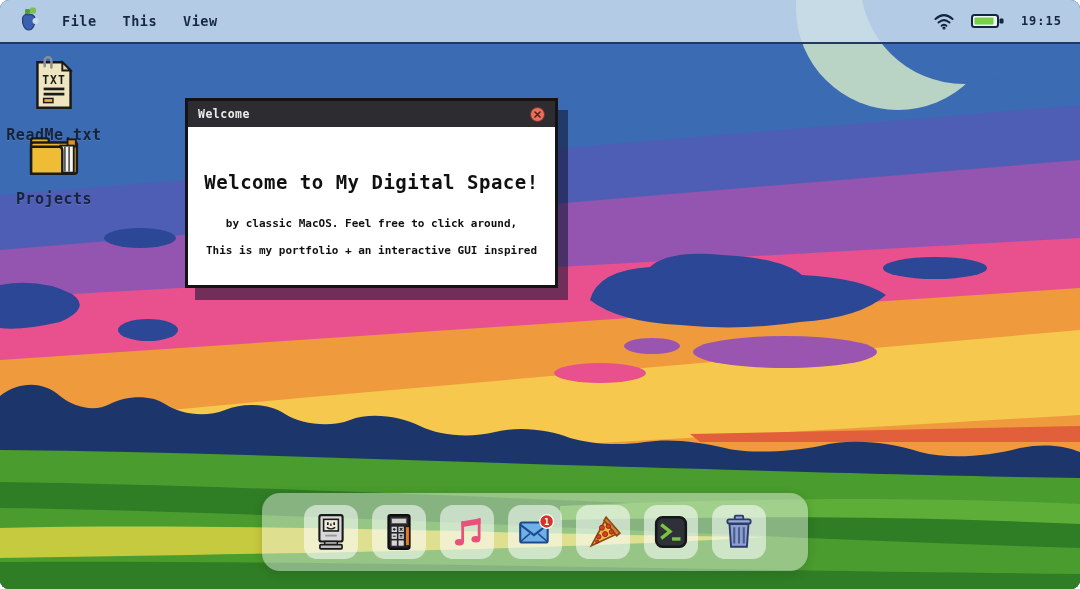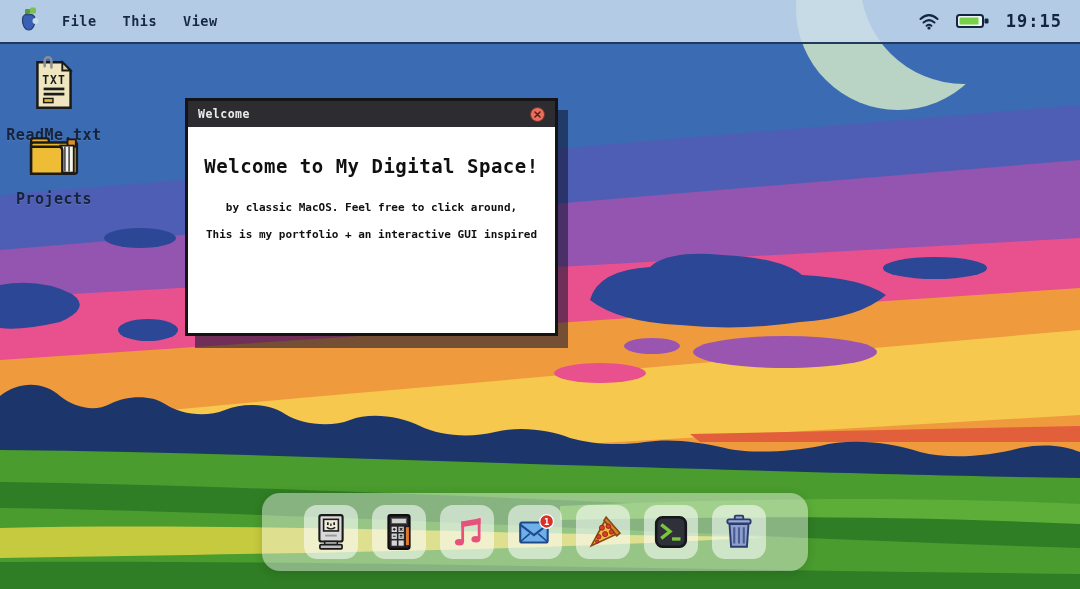--- a/index.html
+++ b/index.html
@@ -1,49 +1,49 @@
 <!DOCTYPE html>
 <html><head>
 <meta charset="utf-8">
 <style>
   html,body { margin:0; padding:0; }
   body { width:1080px; height:589px; overflow:hidden;
          font-family:"DejaVu Sans Mono","Liberation Mono",monospace; }
-  .desktop { position:relative; width:1080px; height:589px; background:#3b6bb2; overflow:hidden; }
+  .desktop { position:relative; width:1080px; height:589px; background:#3b6bb2; overflow:hidden;border-radius:9px; }
   .wallpaper { position:absolute; inset:0; z-index:0; }
 
   
   .menubar { position:absolute; top:0; left:0; right:0; height:44px; z-index:10;
              background:rgba(201,220,237,0.85); border-bottom:2px solid #20395c;
              display:flex; align-items:center; padding:0 16px; box-sizing:border-box; }
   .apple-logo { width:26px; height:28px; display:block; }
   .menu-items { display:flex; gap:26px; margin-left:20px; }
   .menu-item { font-weight:bold; font-size:13.5px; color:#152942; letter-spacing:0.5px; cursor:default; }
   .menubar-right { margin-left:auto; display:flex; align-items:center; gap:16px; padding-right:2px; }
-  .time { font-weight:bold; font-size:17px; color:#13263f; letter-spacing:1px; }
+  .time { font-weight:bold; font-size:12px; color:#13263f; letter-spacing:1px; }
 
   
   .desk-icon { position:absolute; width:84px; display:flex; flex-direction:column;
                align-items:center; gap:12px; z-index:2; cursor:default; }
   .desk-icon.readme { left:12px; top:56px; }
   .desk-icon.projects { left:12px; top:134px; }
   .desk-label { font-size:15px; font-weight:bold; color:#16233b; letter-spacing:0.5px;
                 text-shadow:0 1px 0 rgba(120,150,200,0.35); }
 
   
-  .window { position:absolute; left:185px; top:98px; width:373px; height:238px; z-index:5;
+  .window { position:absolute; left:185px; top:98px; width:373px; height:190px; z-index:5;
             border:3px solid #141417; background:#ffffff; box-sizing:border-box;
             box-shadow:10px 12px 0 rgba(14,19,44,0.55); }
   .titlebar { height:26px; background:#2d2d31; display:flex; align-items:center;
               padding:0 10px; box-sizing:border-box; }
   .window-title { color:#ececec; font-weight:bold; font-size:11.5px; letter-spacing:0.5px; }
   .close-btn { margin-left:auto; width:15px; height:15px; border-radius:50%;
                background:#e8705c; border:1px solid #75302a; box-sizing:border-box;
                display:flex; align-items:center; justify-content:center; cursor:pointer; }
-  .win-content { height:206px; text-align:center; color:#101010; padding:6px 12px 0;
+  .win-content { height:206px; text-align:center; color:#101010; padding:22px 12px 0;
                  box-sizing:border-box; }
   .heading { font-size:19px; font-weight:bold; margin:22px 0 18px; letter-spacing:0.5px; white-space:nowrap; }
   .body-line { font-size:11px; font-weight:bold; line-height:26.5px; white-space:nowrap; }
   .footer-line { font-size:11px; font-weight:bold; margin-top:12px; }
 
   
   .dock { position:absolute; left:262px; top:493px; width:546px; height:78px; z-index:6;
           background:rgba(255,255,255,0.42); border-radius:18px;
           display:flex; align-items:center; justify-content:center; gap:14px;
           box-shadow:0 2px 10px rgba(20,40,20,0.18); }

